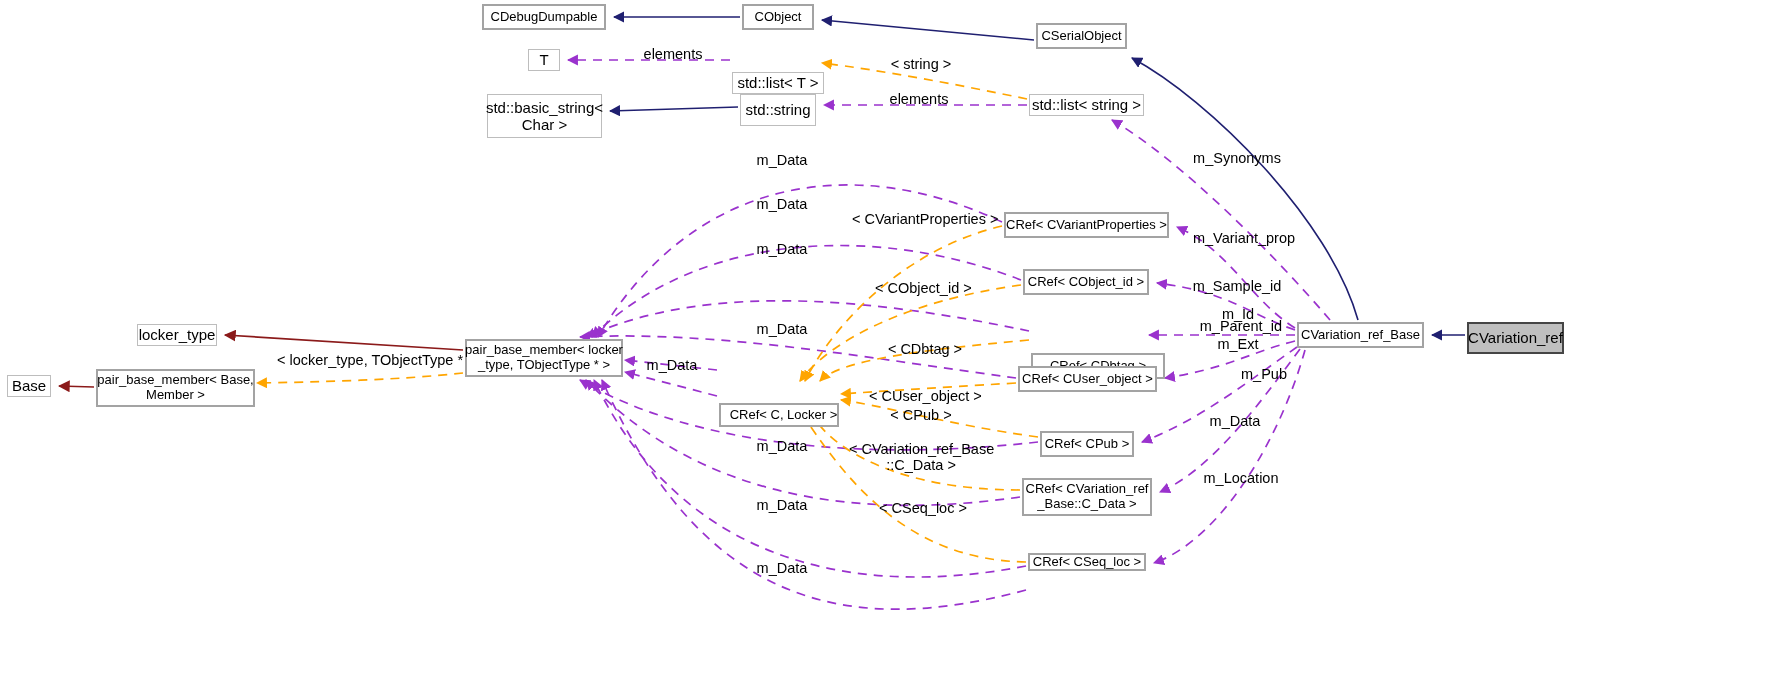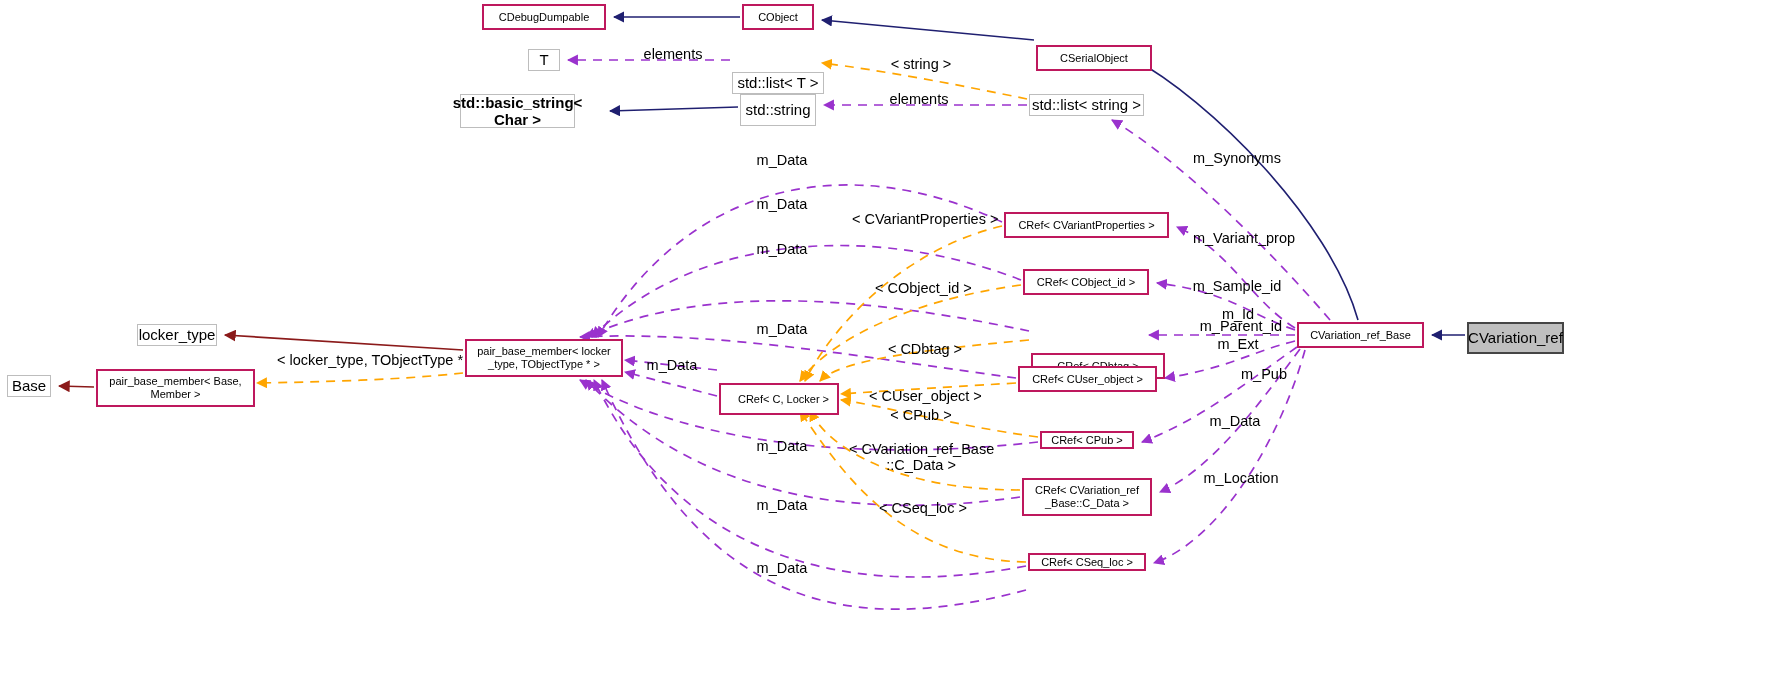--- a/index.html
+++ b/index.html
@@ -35,22 +35,22 @@
     font-size: 15px;
     line-height: 1.14;
     color: #000000;
     background: #ffffff;
     white-space: pre;
     padding: 1px 6px;
     z-index: 5;
   }
   
   .node.strong {
-    border: 2px solid #be185d;
-    font-size: 11px;
+    border: 2px solid #a3a3a3;
+    font-size: 13px;
   }
   
   .node.weak {
     border: 1px solid #bdbdbd;
   }
   
   .node.subject {
     border: 2px solid #454545;
     background: #bfbfbf;
   }
@@ -135,42 +135,42 @@
       <path d="M 1020 490 C 900 490 830 450 810 411"></path>
       <path d="M 1026 562 C 900 560 840 470 800 411"></path>
 
       <path d="M 463 373 C 400 380 320 382 257 383"></path>
     </g>
   </svg>
 
   <div id="node-layer">
       <div class="node strong" style="left: 482px; top: 4px; width: 124px; height: 26px;">CDebugDumpable</div>
       <div class="node strong" style="left: 742px; top: 4px; width: 72px; height: 26px;">CObject</div>
-      <div class="node strong" style="left: 1036px; top: 45px; width: 116px; height: 26px;">CSerialObject</div>
+      <div class="node strong" style="left: 1036px; top: 23px; width: 91px; height: 26px;">CSerialObject</div>
       <div class="node weak" style="left: 528px; top: 49px; width: 32px; height: 22px;">T</div>
       <div class="node weak" style="left: 732px; top: 49px; width: 92px; height: 22px; margin-top: 23px;">std::list&lt; T &gt;</div>
       <div class="node weak" style="left: 1029px; top: 94px; width: 115px; height: 22px;">std::list&lt; string &gt;</div>
-      <div class="node weak" style="left: 460px; top: 94px; width: 115px; height: 34px; font-weight: bold;">std::basic_string&lt;
+      <div class="node weak" style="left: 487px; top: 94px; width: 115px; height: 44px;">std::basic_string&lt;
 Char &gt;</div>
       <div class="node weak" style="left: 740px; top: 94px; width: 76px; height: 32px;">std::string</div>
       <div class="node strong" style="left: 1004px; top: 212px; width: 165px; height: 26px;">CRef&lt; CVariantProperties &gt;</div>
       <div class="node strong" style="left: 1023px; top: 269px; width: 126px; height: 26px;">CRef&lt; CObject_id &gt;</div>
       <div class="node strong" style="left: 1031px; top: 321px; width: 134px; height: 26px; margin-top: 32px;">CRef&lt; CDbtag &gt;</div>
       <div class="node strong" style="left: 1018px; top: 366px; width: 139px; height: 26px;">CRef&lt; CUser_object &gt;</div>
-      <div class="node strong" style="left: 1040px; top: 431px; width: 94px; height: 18px;">CRef&lt; CPub &gt;</div>
+      <div class="node strong" style="left: 1040px; top: 431px; width: 94px; height: 26px;">CRef&lt; CPub &gt;</div>
       <div class="node strong" style="left: 1022px; top: 478px; width: 130px; height: 38px;">CRef&lt; CVariation_ref
 _Base::C_Data &gt;</div>
       <div class="node strong" style="left: 1028px; top: 553px; width: 118px; height: 18px;">CRef&lt; CSeq_loc &gt;</div>
       <div class="node weak" style="left: 137px; top: 324px; width: 80px; height: 22px;">locker_type</div>
       <div class="node weak" style="left: 7px; top: 375px; width: 44px; height: 22px;">Base</div>
       <div class="node strong" style="left: 96px; top: 369px; width: 159px; height: 38px;">pair_base_member&lt; Base,
 Member &gt;</div>
       <div class="node strong" style="left: 465px; top: 339px; width: 158px; height: 38px;">pair_base_member&lt; locker
 _type, TObjectType * &gt;</div>
-      <div class="node strong" style="left: 719px; top: 383px; width: 120px; height: 32px; padding-left: 15px;">CRef&lt; C, Locker &gt;</div>
+      <div class="node strong" style="left: 719px; top: 403px; width: 120px; height: 24px; padding-left: 15px;">CRef&lt; C, Locker &gt;</div>
       <div class="node strong" style="left: 1297px; top: 322px; width: 127px; height: 26px;">CVariation_ref_Base</div>
       <div class="node subject" style="left: 1467px; top: 322px; width: 97px; height: 32px;">CVariation_ref</div>
     </div>
   <div id="label-layer">
       <div class="edge-label" style="left: 640px; top: 46px; width: 66px;">elements</div>
       <div class="edge-label" style="left: 886px; top: 56px; width: 70px;">&lt; string &gt;</div>
       <div class="edge-label" style="left: 886px; top: 91px; width: 66px;">elements</div>
       <div class="edge-label" style="left: 1191px; top: 150px; width: 92px;">m_Synonyms</div>
       <div class="edge-label" style="left: 754px; top: 152px; width: 56px;">m_Data</div>
       <div class="edge-label" style="left: 754px; top: 196px; width: 56px;">m_Data</div>

